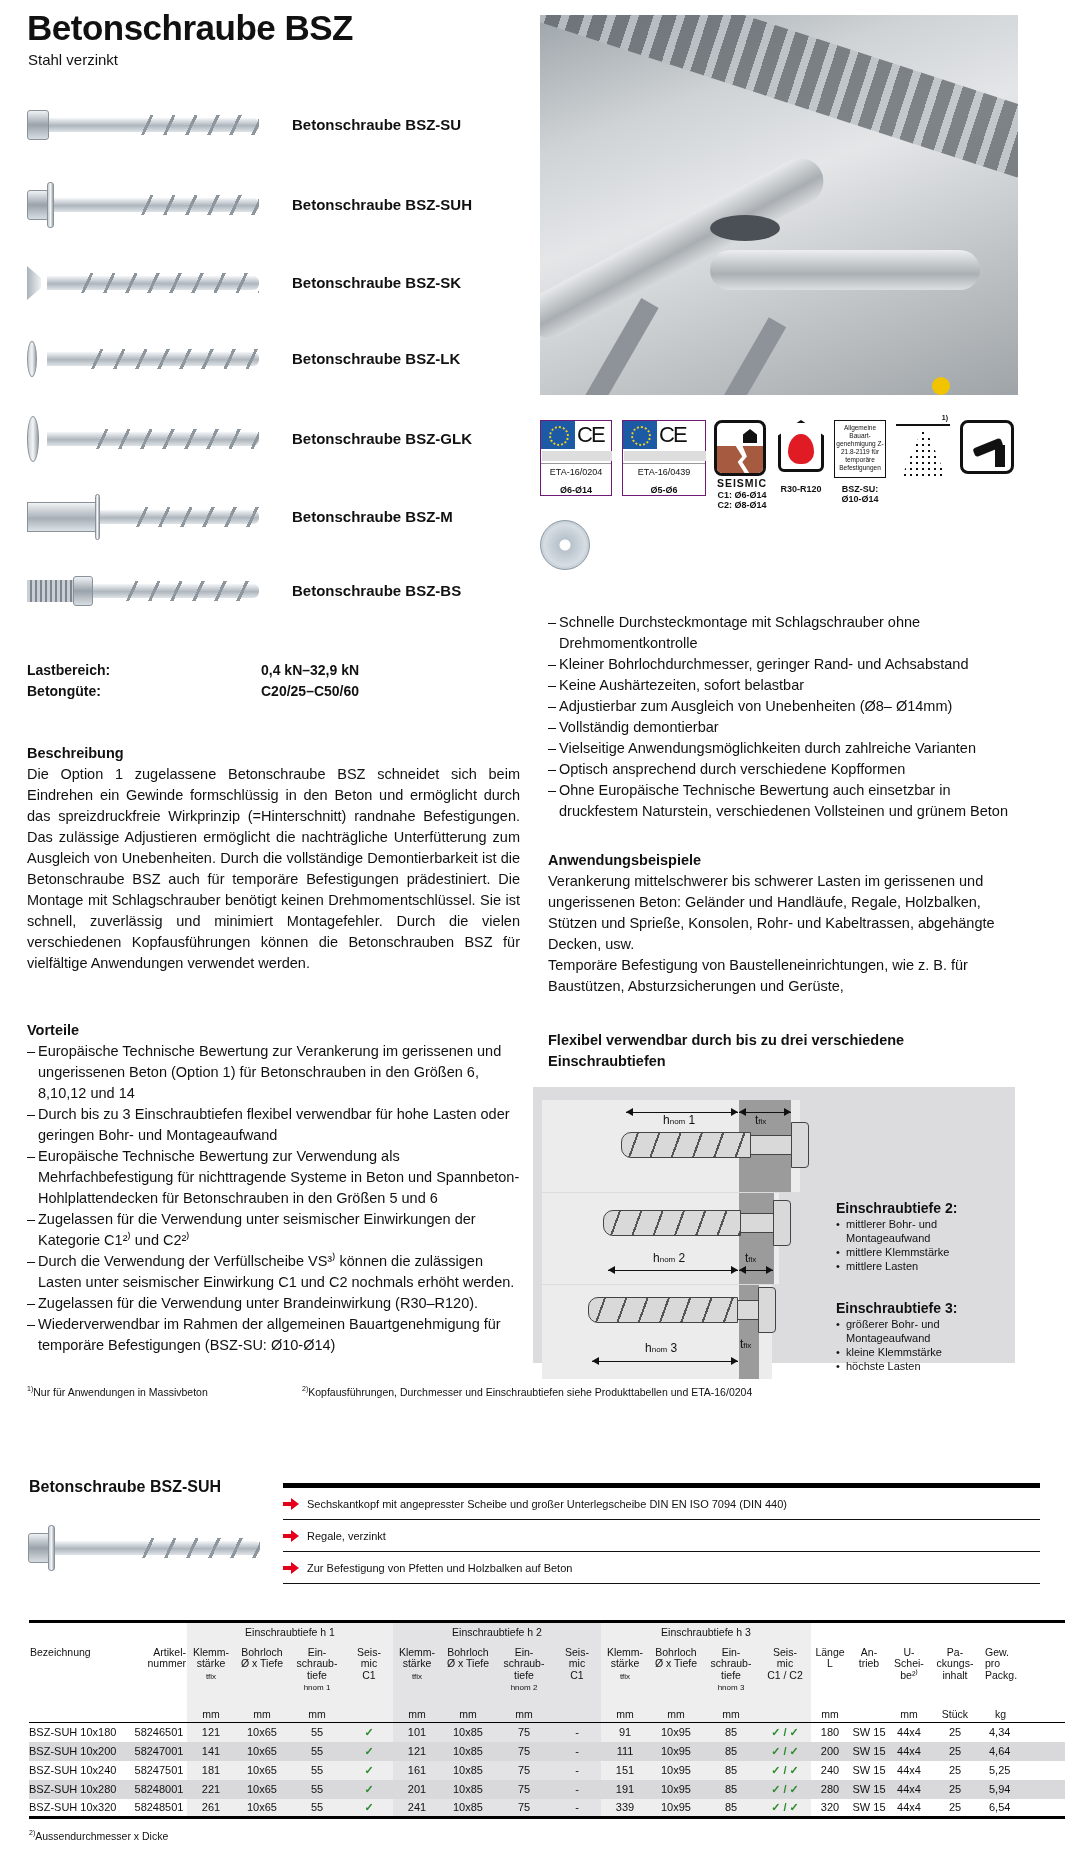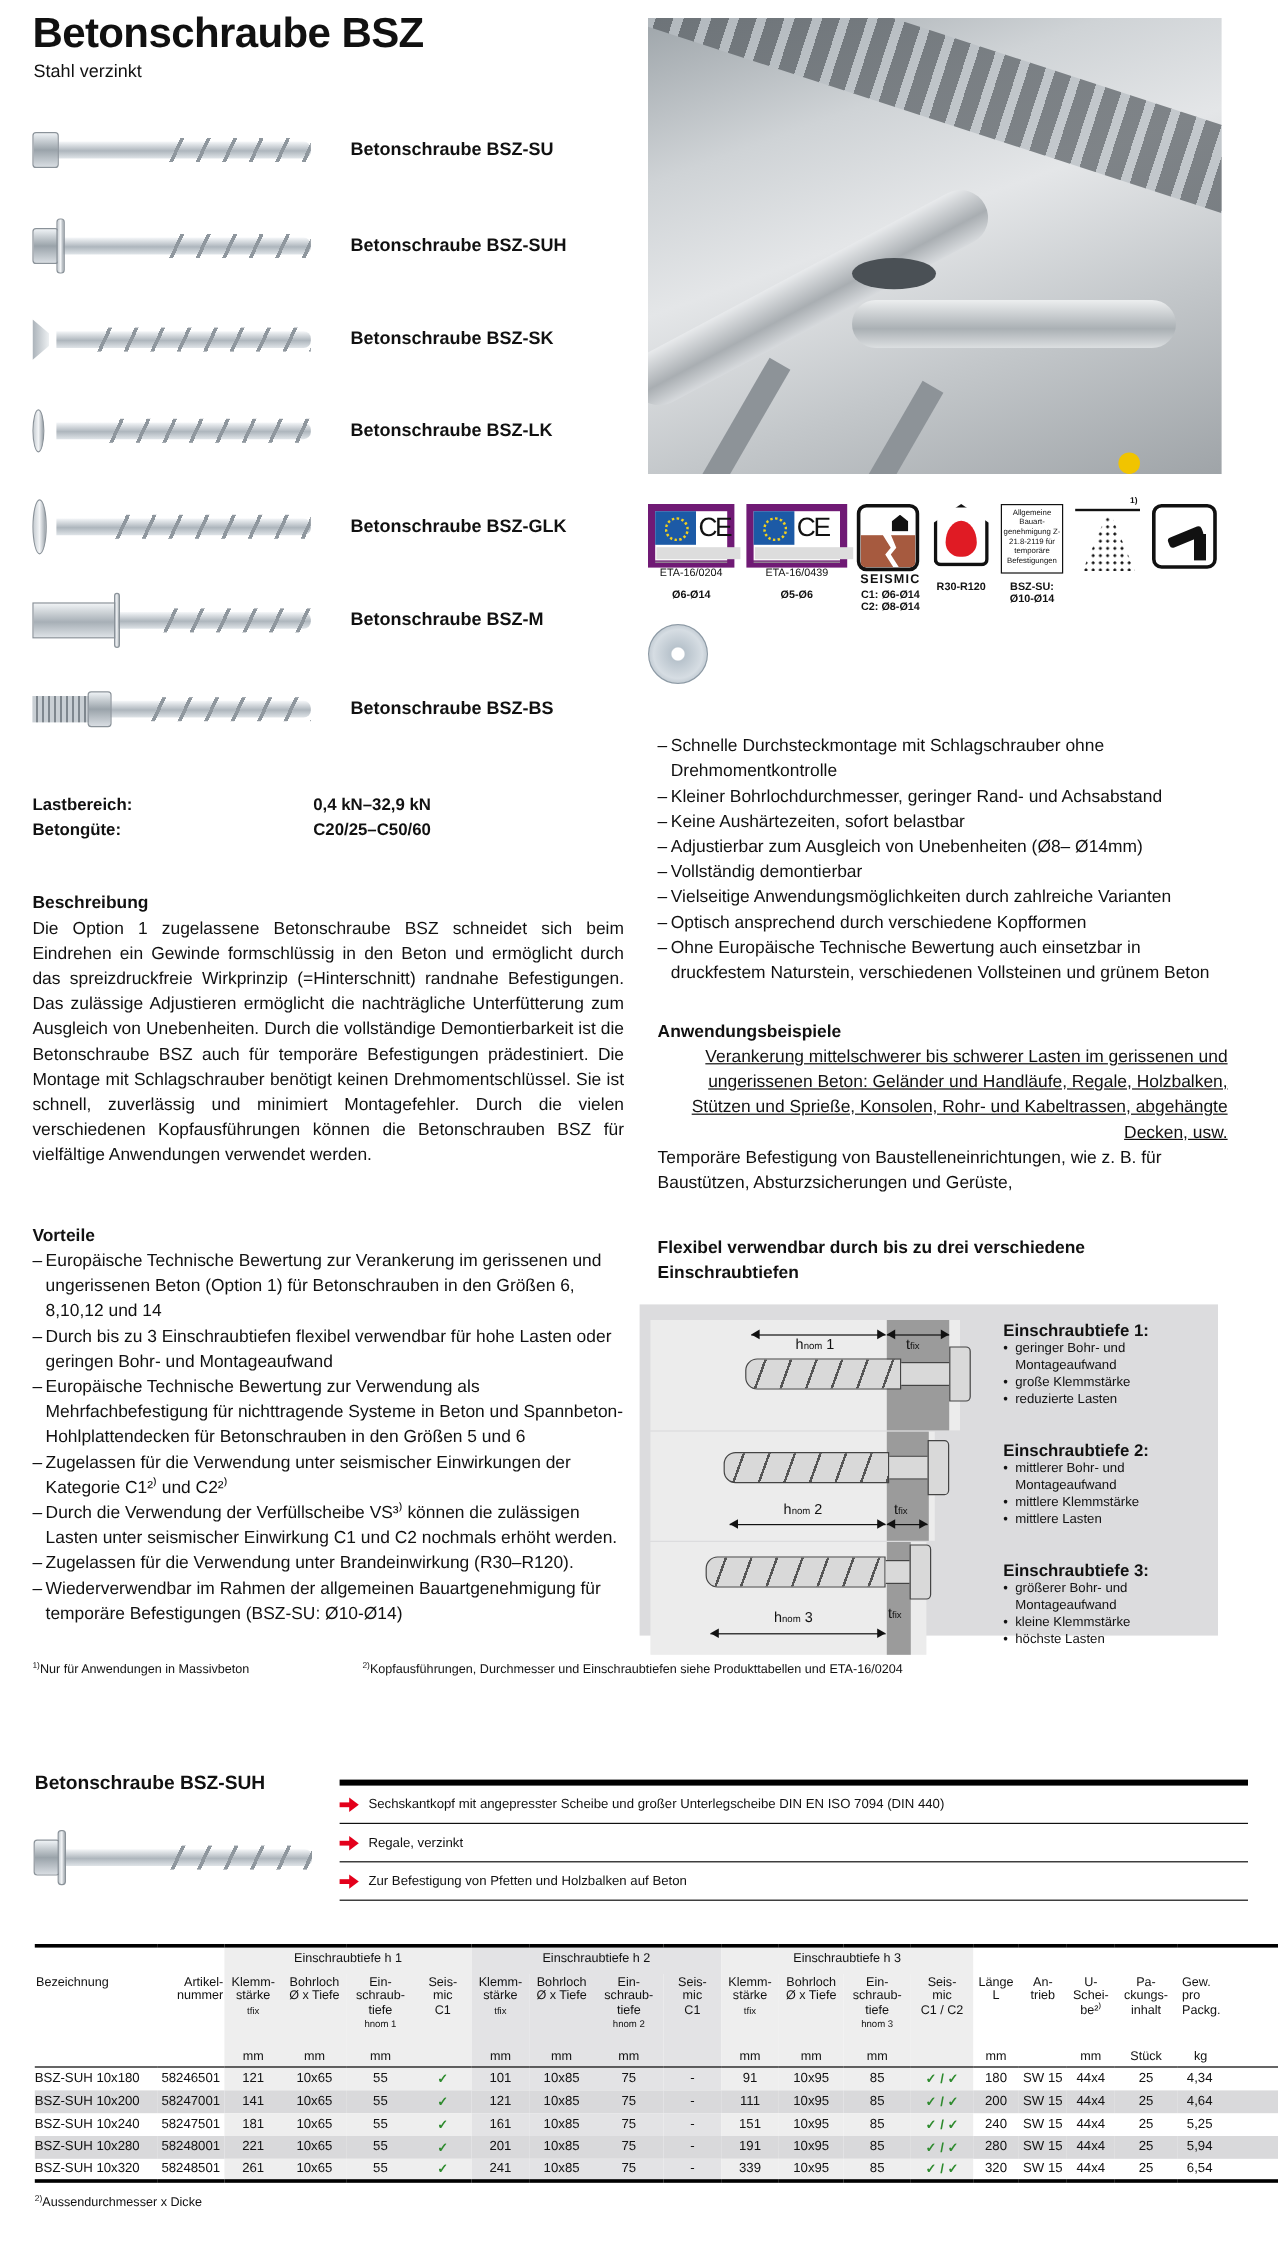--- a/index.html
+++ b/index.html
@@ -38,21 +38,21 @@
      background: linear-gradient(180deg,#eceeef,#aab0b4 60%,#dcdfe1); }
   .photo .flange { position:absolute; left:170px; top:200px; width:70px; height:26px; border-radius:50%;
      background: #4a5055; }
   .photo .brace1 { position:absolute; left:70px; top:280px; width:20px; height:120px; background:#8d9398; transform:rotate(30deg); }
   .photo .brace2 { position:absolute; left:200px; top:300px; width:20px; height:110px; background:#8d9398; transform:rotate(30deg); }
   .photo .knob { position:absolute; left:392px; top:362px; width:18px; height:18px; border-radius:50%; background:#f1c400; }
 
   
   .icon-row { position:absolute; left:540px; top:420px; width:480px; height:100px; }
   .ic { position:absolute; top:0; text-align:center; }
-  .eta { width:72px; height:53px; border:6px solid #701a75; background:#fff; }
+  .eta { width:72px; height:76px; border:1px solid #701a75; background:#fff; }
   .eta .eu { position:absolute; left:0; top:0; width:34px; height:28px; background:#1c5aa6; }
   .eta .eu::after { content:""; position:absolute; left:8px; top:5px; width:16px; height:16px; border-radius:50%; border:2px dotted #f2d01e; }
   .eta .ce { position:absolute; left:36px; top:2px; font: 22px/24px "Liberation Sans", sans-serif; letter-spacing:-2px; }
   .eta .fine { position:absolute; left:1px; top:30px; width:70px; height:10px; background:#ddd; font-size:4px; line-height:10px; overflow:hidden; color:#333; }
   .eta .num { position:absolute; left:0; top:42px; width:100%; font: 9px/16px "Liberation Sans", sans-serif; border-top:1px solid #999; }
   .ic-label { position:absolute; left:0; width:100%; font: bold 9px/11px "Liberation Sans", sans-serif; text-align:center; }
   .seis { width:52px; height:56px; border:3px solid #111; border-radius:8px; overflow:hidden; background:#fff; }
   .seis .ground { position:absolute; left:0; bottom:0; width:100%; height:55%; background:#a65a3f; clip-path: polygon(0 0,40% 0,55% 40%,45% 60%,60% 100%,0 100%); }
   .seis .ground2 { position:absolute; right:0; bottom:0; width:100%; height:55%; background:#a65a3f; clip-path: polygon(55% 0,100% 0,100% 100%,70% 100%,55% 60%,65% 40%); }
   .seis .house { position:absolute; right:6px; top:6px; width:14px; height:14px; background:#111; clip-path: polygon(50% 0,100% 40%,100% 100%,0 100%,0 40%); }
@@ -294,21 +294,21 @@
   <li>Keine Aushärtezeiten, sofort belastbar</li>
   <li>Adjustierbar zum Ausgleich von Unebenheiten (Ø8– Ø14mm)</li>
   <li>Vollständig demontierbar</li>
   <li>Vielseitige Anwendungsmöglichkeiten durch zahlreiche Varianten</li>
   <li>Optisch ansprechend durch verschiedene Kopfformen</li>
   <li>Ohne Europäische Technische Bewertung auch einsetzbar in druckfestem Naturstein, verschiedenen Vollsteinen und grünem Beton</li>
 </ul>
 
 <div class="anw">
   <div class="section-title">Anwendungsbeispiele</div>
-  <p class="para" style="text-align:right;text-decoration:underline;">Verankerung mittelschwerer bis schwerer Lasten im gerissenen und ungerissenen Beton: Geländer und Handläufe, Regale, Holzbalken, Stützen und Sprieße, Konsolen, Rohr- und Kabeltrassen, abgehängte Decken, usw.</p>
+  <p class="para" style="text-align:left;">Verankerung mittelschwerer bis schwerer Lasten im gerissenen und ungerissenen Beton: Geländer und Handläufe, Regale, Holzbalken, Stützen und Sprieße, Konsolen, Rohr- und Kabeltrassen, abgehängte Decken, usw.</p>
   <p class="para" style="text-align:left;">Temporäre Befestigung von Baustelleneinrichtungen, wie  z. B. für Baustützen, Absturzsicherungen und Gerüste,</p>
 </div>
 
 <div class="flex-title">Flexibel verwendbar durch bis zu drei verschiedene Einschraubtiefen</div>
 
 <div class="diagram">
 
   <div class="dg-row" style="top:13px;height:92px;"></div>
   <div class="dg-plate" style="left:206px;top:13px;width:52px;height:92px;"></div>
   <div class="dg-row" style="top:106px;height:91px;width:237px;"></div>
@@ -335,28 +335,20 @@
 
   <div class="dim" style="left:75px;top:183px;width:130px;"></div>
   <div class="dimlbl" style="left:120px;top:164px;"><span>h</span><small>nom</small><span> 2</span></div>
   <div class="dim" style="left:206px;top:183px;width:34px;"></div>
   <div class="dimlbl" style="left:212px;top:164px;"><span>t</span><small>fix</small></div>
 
   <div class="dim" style="left:59px;top:274px;width:146px;"></div>
   <div class="dimlbl" style="left:112px;top:254px;"><span>h</span><small>nom</small><span> 3</span></div>
   <div class="dimlbl" style="left:207px;top:250px;"><span>t</span><small>fix</small></div>
 
-  <div class="dg-text" style="top:12px;">
-    <h4>Einschraubtiefe 1:</h4>
-    <ul>
-        <li>geringer Bohr- und Montageaufwand</li>
-        <li>große Klemmstärke</li>
-        <li>reduzierte Lasten</li>
-      </ul>
-  </div>
   <div class="dg-text" style="top:112px;">
     <h4>Einschraubtiefe 2:</h4>
     <ul>
         <li>mittlerer Bohr- und Montageaufwand</li>
         <li>mittlere Klemmstärke</li>
         <li>mittlere Lasten</li>
       </ul>
   </div>
   <div class="dg-text" style="top:212px;">
     <h4>Einschraubtiefe 3:</h4>

